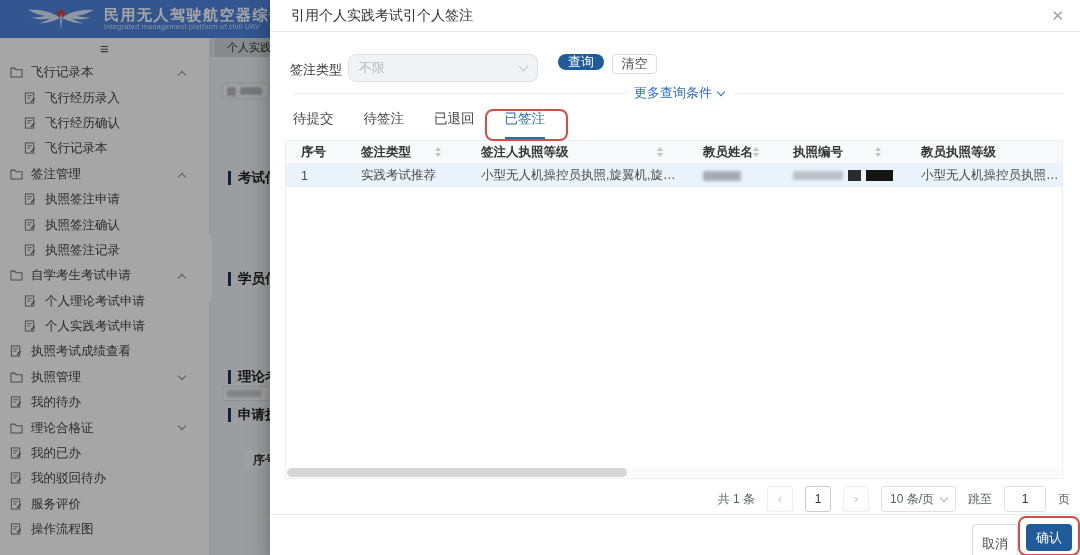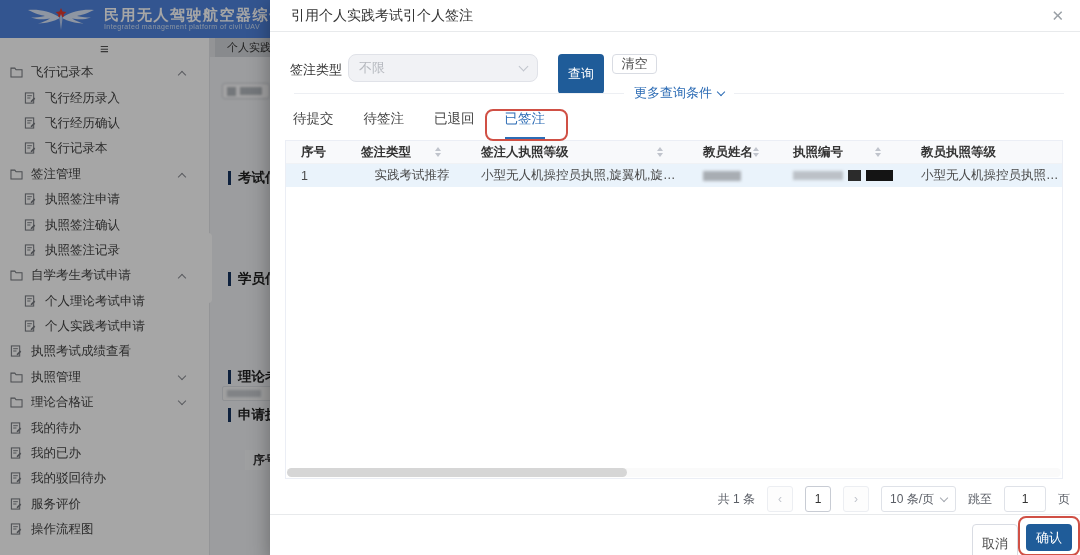--- a/index.html
+++ b/index.html
@@ -42,21 +42,21 @@
   
   .modal { position:absolute; left:270px; top:0; width:810px; height:560px; background:#fff; z-index:20; box-shadow:0 4px 20px rgba(0,0,0,0.35); }
   .m-head { height:32px; border-bottom:1px solid #e8eaec; display:flex; align-items:center; padding:0 16px 0 21px; }
   .m-title { font-size:14px; color:#333; }
   .m-close { margin-left:auto; color:#9aa0a6; font-size:15px; cursor:pointer; line-height:1; }
 
   .f-label { position:absolute; left:20px; top:61px; font-size:13px; color:#333; }
   .f-select { position:absolute; left:78px; top:54px; width:190px; height:28px; background:#f1f2f5; border:1px solid #e0e2e8; border-radius:8px; display:flex; align-items:center; padding:0 10px; font-size:13px; color:#b6b9bf; }
   .f-select .chev2 { margin-left:auto; width:7px; height:7px; border-right:1.4px solid #c0c4cc; border-bottom:1.4px solid #c0c4cc; transform:rotate(45deg); margin-top:-4px; }
   .btn { display:flex; align-items:center; justify-content:center; font-size:13px; border-radius:4px; cursor:pointer; }
-  .btn-query { position:absolute; left:288px; top:54px; width:46px; height:40px; background:#1f5c99; color:#fff; }
+  .btn-query { position:absolute; left:288px; top:54px; width:46px; height:16px; background:#1f5c99; color:#fff;border-radius:14px; }
   .btn-clear { position:absolute; left:342px; top:54px; width:45px; height:20px; background:#fff; border:1px solid #d9dce3; color:#4a4a4a; }
   .more-row { position:absolute; top:85px; left:0; width:810px; height:16px; display:flex; align-items:center; }
   .more-line { flex:1; height:1px; background:#edeff3; }
   .more-line.l { margin-left:24px; } .more-line.r { margin-right:16px; }
   .more-link { color:#2d6cb5; font-size:13px; padding:0 10px; display:flex; align-items:center; gap:6px; cursor:pointer; white-space:nowrap; }
   .more-link .chev2 { width:6px; height:6px; border-right:1.4px solid #2d6cb5; border-bottom:1.4px solid #2d6cb5; transform:rotate(45deg); margin-top:-3px; }
 
   .tabs { position:absolute; top:110px; left:23px; display:flex; gap:30px; }
   .tab { font-size:13.5px; color:#454545; padding-bottom:9px; cursor:pointer; white-space:nowrap; }
   .tab.active { color:#2d6cb5; border-bottom:2px solid #2d6cb5; }
@@ -242,39 +242,39 @@
       </div>
       <div class="mi group">
         <span class="micon">
           <svg viewBox="0 0 14 13" width="13" height="12">
             <path d="M1 4.5 v-2.2 h4.2 l1.3 1.7 h6.5 v8 h-12 z" fill="none" stroke="#74777d" stroke-width="1.1"></path>
           </svg>
         </span>
         <span class="milabel">执照管理</span>
         <span class="chev down"></span>
       </div>
+      <div class="mi leaf">
+        <span class="micon">
+          <svg viewBox="0 0 13 13" width="12" height="12">
+            <rect x="1.5" y="1" width="9" height="11" fill="none" stroke="#74777d" stroke-width="1.1"></rect>
+            <line x1="3.5" y1="4" x2="8.5" y2="4" stroke="#74777d" stroke-width="1"></line>
+            <line x1="3.5" y1="6.5" x2="7" y2="6.5" stroke="#74777d" stroke-width="1"></line>
+            <path d="M7.5 9.5 l3.5 -3.5 1.2 1.2 -3.5 3.5 -1.5 0.3 z" fill="#74777d"></path>
+          </svg>
+        </span>
+        <span class="milabel">我的待办</span>
+      </div>
       <div class="mi group">
         <span class="micon">
           <svg viewBox="0 0 14 13" width="13" height="12">
             <path d="M1 4.5 v-2.2 h4.2 l1.3 1.7 h6.5 v8 h-12 z" fill="none" stroke="#74777d" stroke-width="1.1"></path>
           </svg>
         </span>
         <span class="milabel">理论合格证</span>
         <span class="chev down"></span>
-      </div>
-      <div class="mi leaf">
-        <span class="micon">
-          <svg viewBox="0 0 13 13" width="12" height="12">
-            <rect x="1.5" y="1" width="9" height="11" fill="none" stroke="#74777d" stroke-width="1.1"></rect>
-            <line x1="3.5" y1="4" x2="8.5" y2="4" stroke="#74777d" stroke-width="1"></line>
-            <line x1="3.5" y1="6.5" x2="7" y2="6.5" stroke="#74777d" stroke-width="1"></line>
-            <path d="M7.5 9.5 l3.5 -3.5 1.2 1.2 -3.5 3.5 -1.5 0.3 z" fill="#74777d"></path>
-          </svg>
-        </span>
-        <span class="milabel">我的待办</span>
       </div>
       <div class="mi leaf">
         <span class="micon">
           <svg viewBox="0 0 13 13" width="12" height="12">
             <rect x="1.5" y="1" width="9" height="11" fill="none" stroke="#74777d" stroke-width="1.1"></rect>
             <line x1="3.5" y1="4" x2="8.5" y2="4" stroke="#74777d" stroke-width="1"></line>
             <line x1="3.5" y1="6.5" x2="7" y2="6.5" stroke="#74777d" stroke-width="1"></line>
             <path d="M7.5 9.5 l3.5 -3.5 1.2 1.2 -3.5 3.5 -1.5 0.3 z" fill="#74777d"></path>
           </svg>
         </span>
@@ -404,21 +404,21 @@
         </div>
         <div class="gh-cell" style="width: 158px;">
           <span>教员执照等级</span>
         </div>
       </div>
     <div class="grid-body">
         <div class="grid-row">
           <div class="gr-cell" style="width: 60px;">
             <span class="ellip" style="width: 42px;">1</span>
           </div>
-          <div class="gr-cell" style="width: 120px; text-align: center;">
+          <div class="gr-cell" style="width: 120px;">
             <span class="ellip" style="width: 102px;">实践考试推荐</span>
           </div>
           <div class="gr-cell" style="width: 222px;">
             <span class="ellip" style="width: 204px;">小型无人机操控员执照,旋翼机,旋翼机-多旋翼,超视...</span>
           </div>
           <div class="gr-cell" style="width: 90px;">
             <span class="rd-name"></span>
           </div>
           <div class="gr-cell" style="width: 128px;">
             <span class="rd-wrap">

